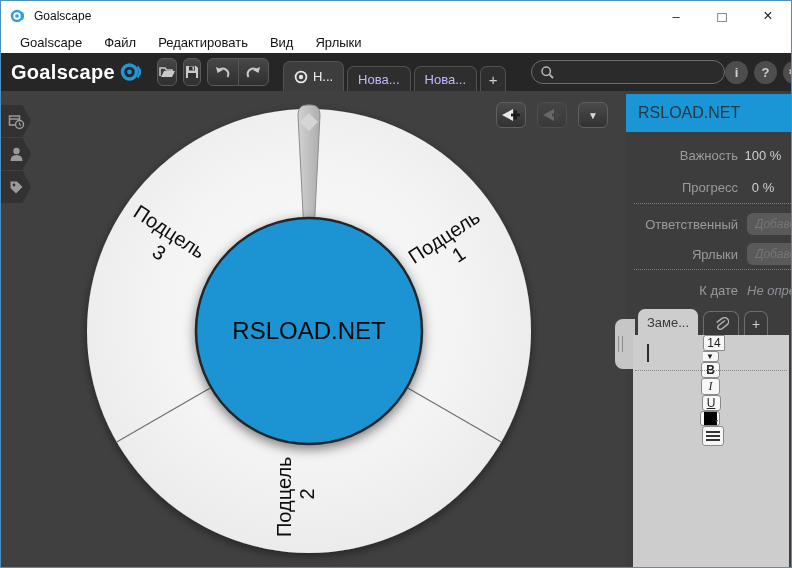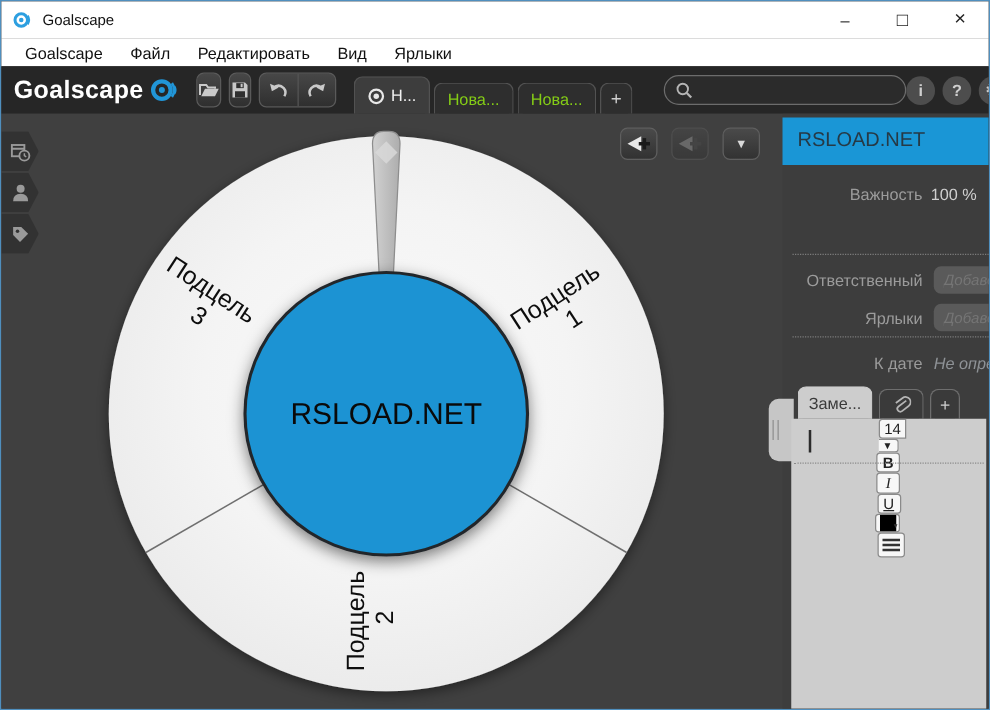--- a/index.html
+++ b/index.html
@@ -46,21 +46,21 @@
     background:linear-gradient(#474747,#2f2f2f); display:flex; align-items:center; justify-content:center;
   }
   .tb-group { display:flex; margin-right:10px; border:1px solid #5a5a5a; border-radius:6px;
     background:linear-gradient(#474747,#2f2f2f); height:28px; }
   .tb-group .half { width:30px; display:flex; align-items:center; justify-content:center; }
   .tb-group .half + .half { border-left:1px solid #555; }
 
   .tabs { display:flex; align-items:flex-end; height:100%; margin-left:4px; }
   .tab {
     height:25px; padding:0 10px; margin-right:3px; border:1px solid #525252; border-bottom:none;
-    border-radius:7px 7px 0 0; background:#2e2e2e; color:#84cc16; font-size:13px;
+    border-radius:7px 7px 0 0; background:#2e2e2e; color:#c4b5fd; font-size:13px;
     display:flex; align-items:center; gap:5px;
   }
   .tab.active { height:30px; background:#3d3d3d; color:#f0f0f0; }
   .tab.plus { width:26px; justify-content:center; padding:0; color:#cfcfcf; font-size:15px; }
 
   .search {
     margin-left:22px; width:218px; height:24px; border:1px solid #6c6c6c; border-radius:13px;
     background:#2b2b2b; display:flex; align-items:center; padding:0 8px; gap:6px;
   }
   .search input {
@@ -339,20 +339,24 @@
       </div>
     </div>
 
     <div class="sidebar">
       <div class="sb-header">RSLOAD.NET</div>
 
       <div class="prop-row" style="top:57px;">
         <span class="prop-label">Важность</span>
         <span class="prop-value">100 %</span>
       </div>
+      <div class="prop-row" style="top:89px;">
+        <span class="prop-label">Прогресс</span>
+        <span class="prop-value">0 %</span>
+      </div>
       <div class="dotted" style="top:112px;"></div>
 
       <div class="prop-row" style="top:126px;">
         <span class="prop-label">Ответственный</span>
         <input class="prop-input" type="text" placeholder="Добаве" style="">
       </div>
       <div class="prop-row" style="top:156px;">
         <span class="prop-label">Ярлыки</span>
         <input class="prop-input" type="text" placeholder="Добаве" style="">
       </div>

